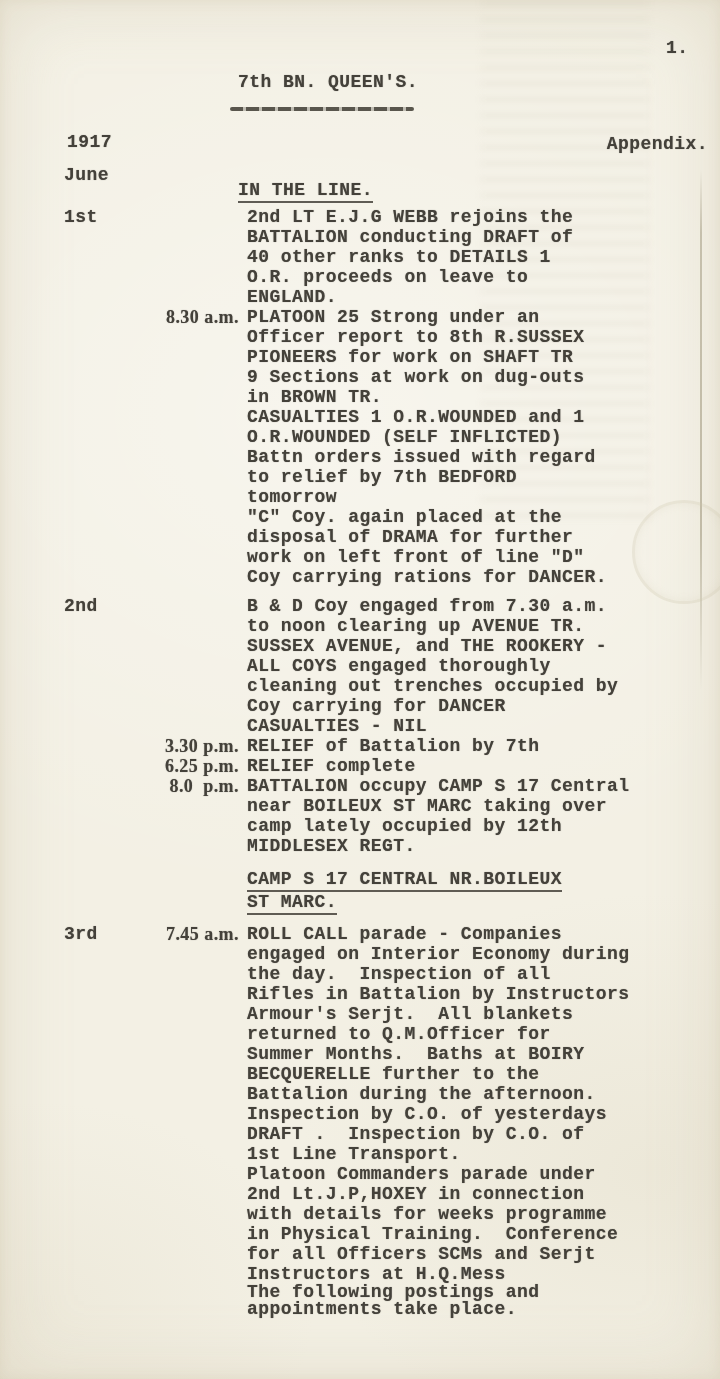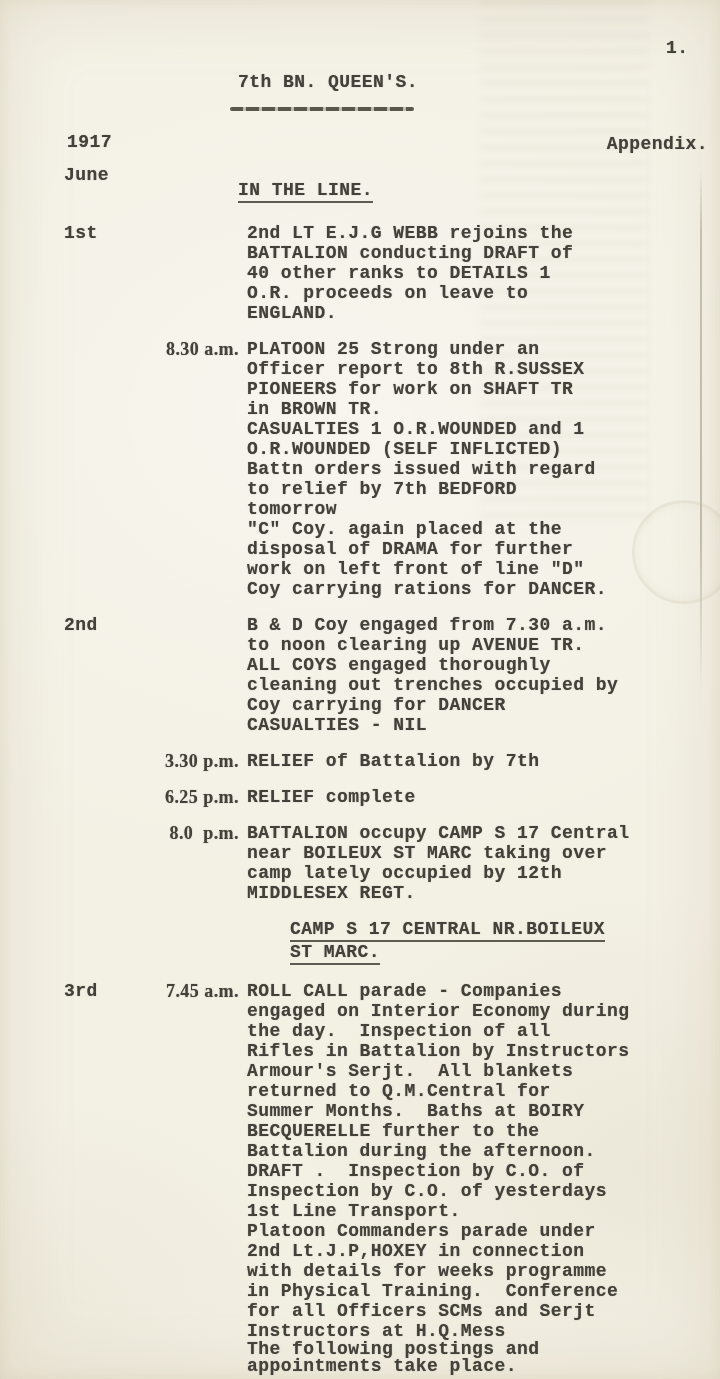--- a/index.html
+++ b/index.html
@@ -64,28 +64,28 @@
   .year{position:absolute;left:67px;top:132px;}
   .appendix{position:absolute;right:12px;top:134px;text-align:right;}
   .month{position:absolute;left:64px;top:165px;}
   .section-heading{position:absolute;left:238px;top:164px;margin-top:16px;}
   .underlined{
     display:table;
     border-bottom:2.5px solid rgba(68,65,58,0.85);
     padding-bottom:1px;
   }
   .entries{position:absolute;left:0;top:207px;right:0;}
-  .block{display:flex;align-items:flex-start;padding-left:64px;margin-top:16px;}
+  .block{display:flex;align-items:flex-start;padding-left:64px;}
   .col-date{width:61px;flex:none;line-height:20px;}
   .col-time{width:114px;flex:none;text-align:right;line-height:20px;font-family:Liberation Serif, serif;}
   .col-text{margin-left:8px;flex:none;}
   .line{line-height:20px;}
   .line.tight{line-height:17px;}
   .entry + .entry{margin-top:9px;}
-  .entry.heading-entry{margin-top:13px;padding-left:43px;}
+  .entry.heading-entry{margin-top:13px;}
 </style>
 </head>
 <body>
 
 <div class="page">
   <div class="showthrough"></div>
   <div class="fold-line"></div>
   <div class="watermark"></div>
 
   <div class="txt page-number">1.</div>
@@ -109,40 +109,42 @@
             <div class="txt line">ENGLAND.</div>
           </div>
         </div>
         <div class="block">
           <span class="txt col-date"> </span>
           <span class="txt col-time">8.30 a.m.</span>
           <div class="col-text">
             <div class="txt line">PLATOON 25 Strong under an</div>
             <div class="txt line">Officer report to 8th R.SUSSEX</div>
             <div class="txt line">PIONEERS for work on SHAFT TR</div>
+            <div class="txt line">9 Sections at work on dug-outs</div>
             <div class="txt line">in BROWN TR.</div>
             <div class="txt line">CASUALTIES 1 O.R.WOUNDED and 1</div>
             <div class="txt line">O.R.WOUNDED (SELF INFLICTED)</div>
             <div class="txt line">Battn orders issued with regard</div>
             <div class="txt line">to relief by 7th BEDFORD</div>
             <div class="txt line">tomorrow</div>
             <div class="txt line">"C" Coy. again placed at the</div>
             <div class="txt line">disposal of DRAMA for further</div>
             <div class="txt line">work on left front of line "D"</div>
             <div class="txt line">Coy carrying rations for DANCER.</div>
           </div>
         </div>
       </div>
       <div class="entry">
         <div class="block">
           <span class="txt col-date">2nd</span>
           <span class="txt col-time"> </span>
           <div class="col-text">
             <div class="txt line">B &amp; D Coy engaged from 7.30 a.m.</div>
             <div class="txt line">to noon clearing up AVENUE TR.</div>
+            <div class="txt line">SUSSEX AVENUE, and THE ROOKERY -</div>
             <div class="txt line">ALL COYS engaged thoroughly</div>
             <div class="txt line">cleaning out trenches occupied by</div>
             <div class="txt line">Coy carrying for DANCER</div>
             <div class="txt line">CASUALTIES - NIL</div>
           </div>
         </div>
         <div class="block">
           <span class="txt col-date"> </span>
           <span class="txt col-time">3.30 p.m.</span>
           <div class="col-text">
@@ -180,26 +182,26 @@
       <div class="entry">
         <div class="block">
           <span class="txt col-date">3rd</span>
           <span class="txt col-time">7.45 a.m.</span>
           <div class="col-text">
             <div class="txt line">ROLL CALL parade - Companies</div>
             <div class="txt line">engaged on Interior Economy during</div>
             <div class="txt line">the day.  Inspection of all</div>
             <div class="txt line">Rifles in Battalion by Instructors</div>
             <div class="txt line">Armour's Serjt.  All blankets</div>
-            <div class="txt line">returned to Q.M.Central for</div>
+            <div class="txt line">returned to Q.M.Officer for</div>
             <div class="txt line">Summer Months.  Baths at BOIRY</div>
             <div class="txt line">BECQUERELLE further to the</div>
             <div class="txt line">Battalion during the afternoon.</div>
+            <div class="txt line">Inspection by C.O. of yesterdays</div>
             <div class="txt line">DRAFT .  Inspection by C.O. of</div>
-            <div class="txt line">Inspection by C.O. of yesterdays</div>
             <div class="txt line">1st Line Transport.</div>
             <div class="txt line">Platoon Commanders parade under</div>
             <div class="txt line">2nd Lt.J.P,HOXEY in connection</div>
             <div class="txt line">with details for weeks programme</div>
             <div class="txt line">in Physical Training.  Conference</div>
             <div class="txt line">for all Officers SCMs and Serjt</div>
             <div class="txt line">Instructors at H.Q.Mess</div>
             <div class="txt line tight">The following postings and</div>
             <div class="txt line tight">appointments take place.</div>
           </div>

